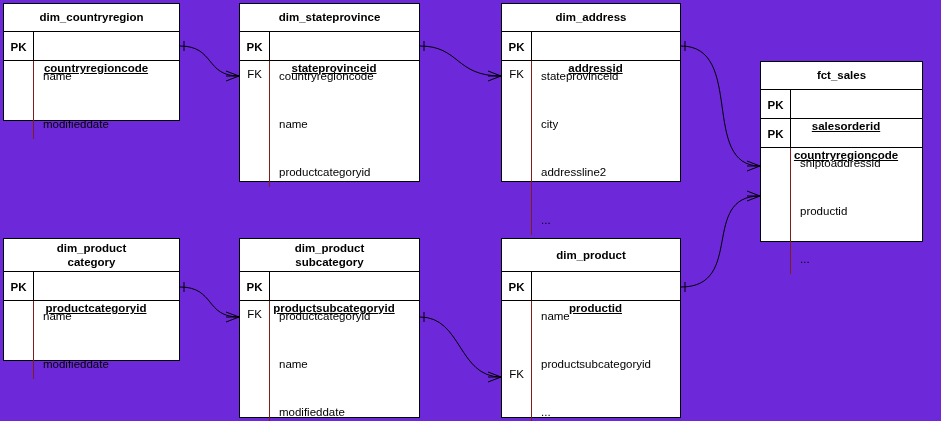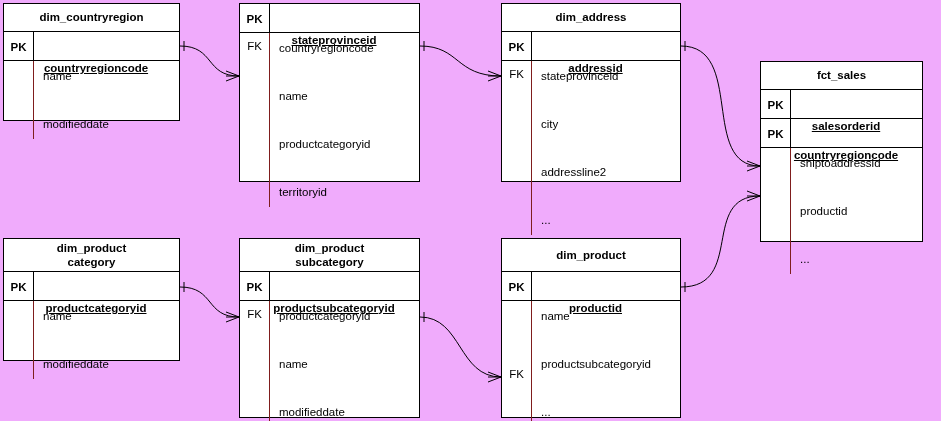--- a/index.html
+++ b/index.html
@@ -4,21 +4,21 @@
 <style>
   html, body {
     margin: 0;
     padding: 0;
     background: #ffffff;
   }
   #canvas {
     position: relative;
     width: 941px;
     height: 421px;
-    background: #f0abfc;
+    background: #6d28d9;
     font-family: "Liberation Sans", sans-serif;
     overflow: hidden;
   }
   svg.links {
     position: absolute;
     left: 0;
     top: 0;
     width: 941px;
     height: 421px;
     pointer-events: none;
@@ -172,34 +172,34 @@
           <div class="attrgroup">
             <div class="keycol"></div>
             <div class="attrcol">
               <div class="attrrow" style="height: 30px; flex: 0 0 30px;">name</div>
               <div class="attrrow" style="height: 30px; flex: 0 0 30px;">modifieddate</div>
             </div>
           </div>
         </div>
       </div>
       <div class="entity" style="left: 239px; top: 3px; width: 181px; height: 179px;">
+        <div class="ent-title" style="height: 28px; flex: 0 0 28px;">dim_stateprovince</div>
         <div class="ent-body">
           <div class="row pk" style="height: 29px; flex: 0 0 29px;">
             <div class="keycell bold">PK</div>
             <div class="namecell key">stateprovinceid</div>
           </div>
           <div class="attrgroup">
             <div class="keycol">
               <div class="fklabel" style="top: 7px;">FK</div>
             </div>
             <div class="attrcol">
               <div class="attrrow" style="height: 30px; flex: 0 0 30px;">countryregioncode</div>
               <div class="attrrow" style="height: 30px; flex: 0 0 30px;">name</div>
               <div class="attrrow" style="height: 30px; flex: 0 0 30px;">productcategoryid</div>
-              <div class="attrrow" style="height: 30px; flex: 0 0 30px;">territoryid</div>
             </div>
           </div>
         </div>
       </div>
       <div class="entity" style="left: 501px; top: 3px; width: 180px; height: 179px;">
         <div class="ent-title" style="height: 28px; flex: 0 0 28px;">dim_address</div>
         <div class="ent-body">
           <div class="row pk" style="height: 29px; flex: 0 0 29px;">
             <div class="keycell bold">PK</div>
             <div class="namecell key">addressid</div>

